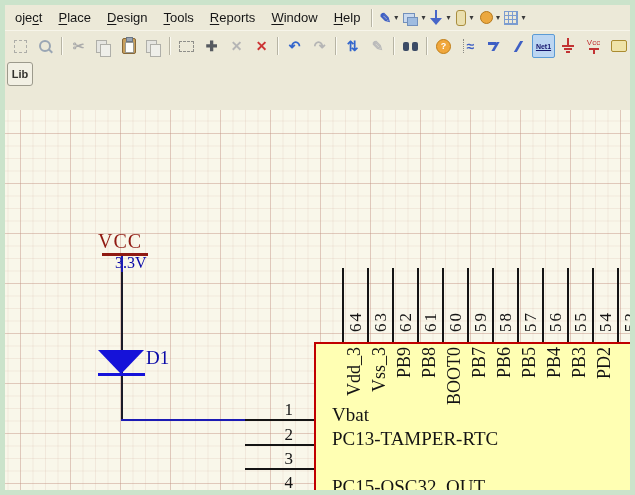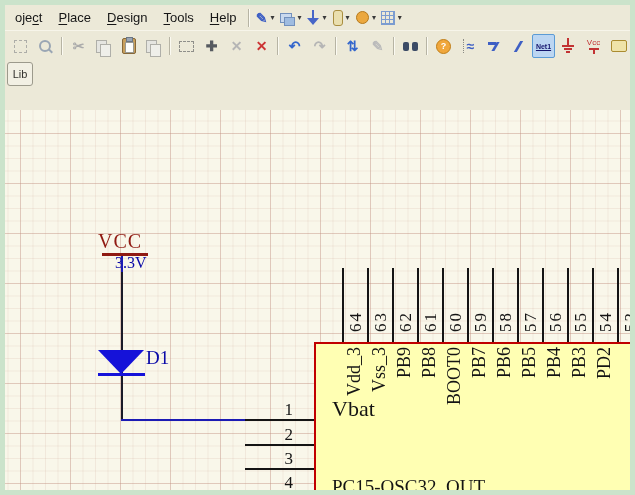--- a/index.html
+++ b/index.html
@@ -58,21 +58,21 @@
   .i-gnd{width:15px;height:16px;background-repeat:no-repeat;
     background-image:linear-gradient(#C23333,#C23333),linear-gradient(#C23333,#C23333),linear-gradient(#C23333,#C23333),linear-gradient(#C23333,#C23333);
     background-size:2px 7px,12px 2px,8px 2px,4px 2px;
     background-position:6px 0,1px 7px,3px 10px,5px 13px;}
   .i-vcc{display:flex;flex-direction:column;align-items:center;}
   .i-vcc .vlbl{font-size:8px;color:#C23333;line-height:8px;}
   .i-vcc .vbar{width:10px;height:2px;background:#C23333;margin-top:1px;}
   .i-vcc .vstem{width:2px;height:4px;background:#C23333;}
   .i-part{width:14px;height:10px;background:#EFE3A8;border:1px solid #AA8B2F;border-radius:2px;}
 
-  .strip{position:relative;height:28px;}
+  .strip{position:relative;height:28px;font-weight:bold;}
   .libtab{position:absolute;left:2px;top:1px;width:24px;height:22px;background:#F2F0E4;border:1px solid #9C9A8C;
     border-radius:3px;font-size:11px;color:#33322E;display:flex;align-items:center;justify-content:center;}
   .tooltip{position:absolute;left:461px;top:2px;padding:3px 8px;background:#F5F2DE;border:1px solid #50504A;
     box-shadow:2px 2px 0 rgba(105,105,95,.45);font-size:12px;color:#101010;white-space:nowrap;}
 
   .canvas{position:absolute;left:0;top:105px;width:625px;height:380px;background:#F9F7EA;overflow:hidden;
     background-image:
       linear-gradient(to right,rgba(196,148,134,.38) 1px,transparent 1px),
       linear-gradient(to bottom,rgba(196,148,134,.38) 1px,transparent 1px),
       linear-gradient(to right,rgba(196,148,134,.15) 1px,transparent 1px),
@@ -89,20 +89,22 @@
 
 <div class="window">
 
 
   <div class="menubar">
     <span id="menu-items" style="display:flex;align-items:center;">
         <span class="menu-item">oje<u>c</u>t</span>
         <span class="menu-item"><u>P</u>lace</span>
         <span class="menu-item"><u>D</u>esign</span>
         <span class="menu-item"><u>T</u>ools</span>
+        <span class="menu-item"><u>R</u>eports</span>
+        <span class="menu-item"><u>W</u>indow</span>
         <span class="menu-item"><u>H</u>elp</span>
       </span>
     <span class="vsep"></span>
     <span id="tb-top" style="display:flex;align-items:center;">
         <span class="tbtn">
           <span style="color: rgb(62, 95, 196); font-weight: bold;">✎</span>
           <span class="caret">▾</span>
         </span>
         <span class="tbtn">
           <span class="i-layers"></span>
@@ -267,21 +269,22 @@
       <div style="left: 562px; top: 158px; width: 2px; height: 74px; background: rgb(20, 20, 20);"></div>
       <div class="vtext" style="left: 566px; bottom: 158px; font-size: 17px; letter-spacing: 2px;">55</div>
       <div class="vtext" style="left: 564px; top: 237px; font-size: 18px;">PB3</div>
       <div style="left: 587px; top: 158px; width: 2px; height: 74px; background: rgb(20, 20, 20);"></div>
       <div class="vtext" style="left: 591px; bottom: 158px; font-size: 17px; letter-spacing: 2px;">54</div>
       <div class="vtext" style="left: 589px; top: 237px; font-size: 18px;">PD2</div>
       <div style="left: 612px; top: 158px; width: 2px; height: 74px; background: rgb(20, 20, 20);"></div>
       <div class="vtext" style="left: 616px; bottom: 158px; font-size: 17px; letter-spacing: 2px;">53</div>
       <div style="left: 240px; top: 309px; width: 69px; height: 2px; background: rgb(20, 20, 20);"></div>
       <div class="ser" style="left: 258px; top: 290px; width: 30px; text-align: right; font-size: 17px;">1</div>
-      <div class="ser" style="left: 327px; top: 286px; font-size: 22px;">Vbat</div>
+      <div class="ser" style="left: 327px; top: 294px; font-size: 19px;">Vbat</div>
       <div style="left: 240px; top: 334px; width: 69px; height: 2px; background: rgb(20, 20, 20);"></div>
       <div class="ser" style="left: 258px; top: 315px; width: 30px; text-align: right; font-size: 17px;">2</div>
+      <div class="ser" style="left: 327px; top: 318px; font-size: 19px;">PC13-TAMPER-RTC</div>
       <div style="left: 240px; top: 358px; width: 69px; height: 2px; background: rgb(20, 20, 20);"></div>
       <div class="ser" style="left: 258px; top: 339px; width: 30px; text-align: right; font-size: 17px;">3</div>
       <div class="ser" style="left: 258px; top: 363px; width: 30px; text-align: right; font-size: 17px;">4</div>
       <div class="ser" style="left: 327px; top: 366px; font-size: 19px;">PC15-OSC32_OUT</div>
     </div>
 </div>
 
 </body></html>

